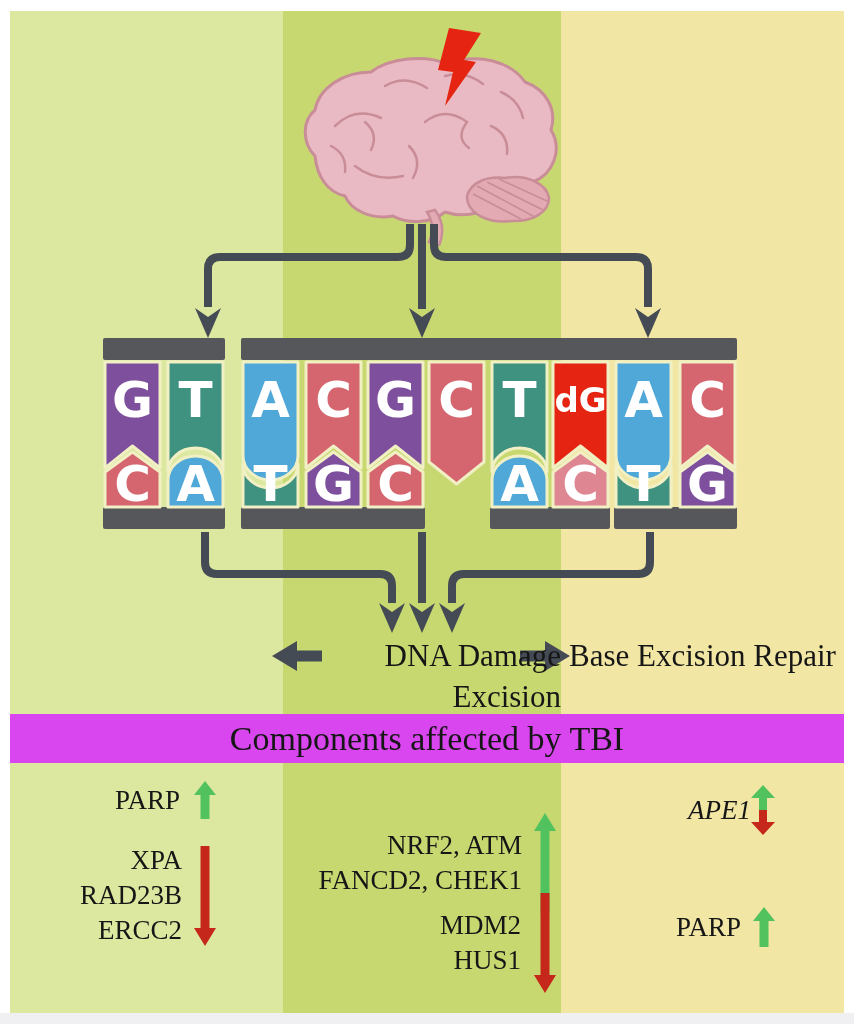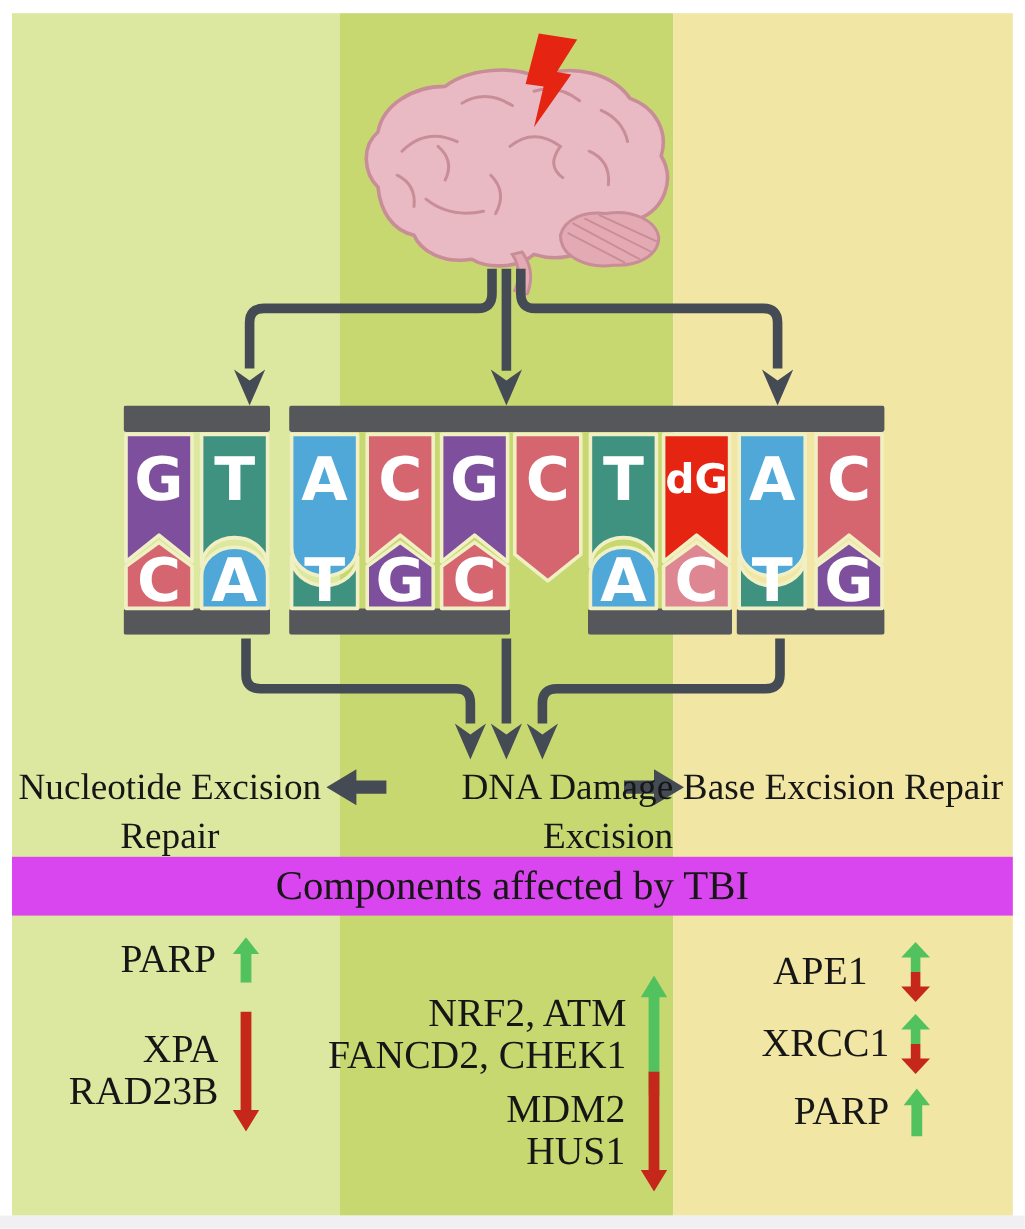--- a/index.html
+++ b/index.html
@@ -15,21 +15,21 @@
   .overlay-svg{position:absolute;left:0;top:0;width:834px;height:1002px;pointer-events:none;}
   .dna-svg{position:absolute;left:93px;top:327px;width:648px;height:191px;}
   .pathway-label{position:absolute;top:624px;text-align:center;font-size:31px;line-height:41px;}
   .pathway-label .ln{white-space:nowrap;}
   .lbl-ner{left:0;width:263px;}
   .lbl-ddr{left:273px;width:278px;text-align:right;}
   .lbl-ber{left:551px;width:283px;}
   .banner{position:absolute;left:0;top:703px;width:834px;height:49px;text-align:center;
           font-size:34px;line-height:49px;}
   .gene-group{position:absolute;display:flex;align-items:center;}
-  .gene-lines{text-align:right;font-size:33px;line-height:35px;white-space:nowrap;}
+  .gene-lines{text-align:right;font-size:27px;line-height:35px;white-space:nowrap;}
 </style>
 </head>
 <body>
 
 <div class="screen" style="color: rgb(22, 22, 22);">
   <div class="content">
 
     <div class="band band-left" style="background: rgb(220, 232, 160);"></div>
     <div class="band band-middle" style="background: rgb(200, 216, 113);"></div>
     <div class="band band-right" style="background: rgb(241, 230, 164);"></div>
@@ -128,24 +128,20 @@
         <path d="M513 24 H568 V118 A27.5 24 0 0 1 513 118 Z" fill="#4fa8d8" stroke="#f1f0c4" stroke-width="3" stroke-linejoin="round"></path>
         <text x="540.5" y="62" fill="#ffffff" text-anchor="middle" dominant-baseline="central" font-family="&quot;DejaVu Sans&quot;,&quot;Liberation Sans&quot;,sans-serif" font-weight="bold" font-size="50">A</text>
         <path d="M513 126 A27.5 24 0 0 0 568 126 V169 H513 Z" fill="#3f9180" stroke="#f1f0c4" stroke-width="3" stroke-linejoin="round"></path>
         <text x="540.5" y="146" fill="#ffffff" text-anchor="middle" dominant-baseline="central" font-family="&quot;DejaVu Sans&quot;,&quot;Liberation Sans&quot;,sans-serif" font-weight="bold" font-size="50">T</text>
         <path d="M577 24 H632 V130 L604.5 108 L577 130 Z" fill="#d5666f" stroke="#f1f0c4" stroke-width="3" stroke-linejoin="round"></path>
         <text x="604.5" y="62" fill="#ffffff" text-anchor="middle" dominant-baseline="central" font-family="&quot;DejaVu Sans&quot;,&quot;Liberation Sans&quot;,sans-serif" font-weight="bold" font-size="50">C</text>
         <path d="M577 134 L604.5 114 L632 134 V169 H577 Z" fill="#7d4f9d" stroke="#f1f0c4" stroke-width="3" stroke-linejoin="round"></path>
         <text x="604.5" y="146" fill="#ffffff" text-anchor="middle" dominant-baseline="central" font-family="&quot;DejaVu Sans&quot;,&quot;Liberation Sans&quot;,sans-serif" font-weight="bold" font-size="50">G</text>
       </svg>
 
-    <div class="pathway-label lbl-ner">
-      <div class="ln">Nucleotide Excision</div>
-      <div class="ln">Repair</div>
-    </div>
     <div class="pathway-label lbl-ddr">
       <div class="ln">DNA Damage</div>
       <div class="ln">Excision</div>
     </div>
     <div class="pathway-label lbl-ber">
       <div class="ln">Base Excision Repair</div>
     </div>
 
     <div class="banner" style="background: #d946ef;">Components affected by TBI</div>
 
@@ -154,20 +150,21 @@
           <div class="gene-line">PARP</div>
         </div>
         <svg width="22" height="38" viewBox="0 0 22 38">
           <path fill="#52c25f" d="M11 0 L22 14 L15.5 14 L15.5 38 L6.5 38 L6.5 14 L0 14 Z"></path>
         </svg>
       </div>
     <div class="gene-group" style="right:628px;top:832px;gap:12px;">
         <div class="gene-lines">
           <div class="gene-line">XPA</div>
           <div class="gene-line">RAD23B</div>
+          <div class="gene-line">ERCC2</div>
         </div>
         <svg width="22" height="100" viewBox="0 0 22 100">
           <path fill="#c5271a" d="M11 100 L22 82 L15.5 82 L15.5 0 L6.5 0 L6.5 82 L0 82 Z"></path>
         </svg>
       </div>
     <div class="gene-group" style="right:288px;top:802px;gap:12px;">
         <div class="gene-lines">
           <div class="gene-line">NRF2, ATM</div>
           <div class="gene-line">FANCD2, CHEK1</div>
         </div>
@@ -177,38 +174,29 @@
       </div>
     <div class="gene-group" style="right:288px;top:882px;gap:13px;">
         <div class="gene-lines">
           <div class="gene-line">MDM2</div>
           <div class="gene-line">HUS1</div>
         </div>
         <svg width="22" height="100" viewBox="0 0 22 100">
           <path fill="#c5271a" d="M11 100 L22 82 L15.5 82 L15.5 0 L6.5 0 L6.5 82 L0 82 Z"></path>
         </svg>
       </div>
-    <div class="gene-group" style="right:69px;top:774px;gap:28px;">
+    <div class="gene-group" style="right:69px;top:774px;gap:0;font-style:italic;">
         <div class="gene-lines">
           <div class="gene-line">APE1</div>
         </div>
         <svg width="24" height="50" viewBox="0 0 24 50">
           <path fill="#52c25f" d="M12 0 L24 13 L16 13 L16 25 L8 25 L8 13 L0 13 Z"></path>
           <path fill="#c5271a" d="M12 50 L24 37 L16 37 L16 25 L8 25 L8 37 L0 37 Z"></path>
         </svg>
       </div>
-    <div class="gene-group" style="right:69px;top:834px;gap:10px;">
-        <div class="gene-lines">
-          <div class="gene-line">XRCC1</div>
-        </div>
-        <svg width="24" height="50" viewBox="0 0 24 50">
-          <path fill="#52c25f" d="M12 0 L24 13 L16 13 L16 25 L8 25 L8 13 L0 13 Z"></path>
-          <path fill="#c5271a" d="M12 50 L24 37 L16 37 L16 25 L8 25 L8 37 L0 37 Z"></path>
-        </svg>
-      </div>
     <div class="gene-group" style="right:69px;top:896px;gap:12px;">
         <div class="gene-lines">
           <div class="gene-line">PARP</div>
         </div>
         <svg width="22" height="40" viewBox="0 0 22 40">
           <path fill="#52c25f" d="M11 0 L22 14 L15.5 14 L15.5 40 L6.5 40 L6.5 14 L0 14 Z"></path>
         </svg>
       </div>
   </div>
 

